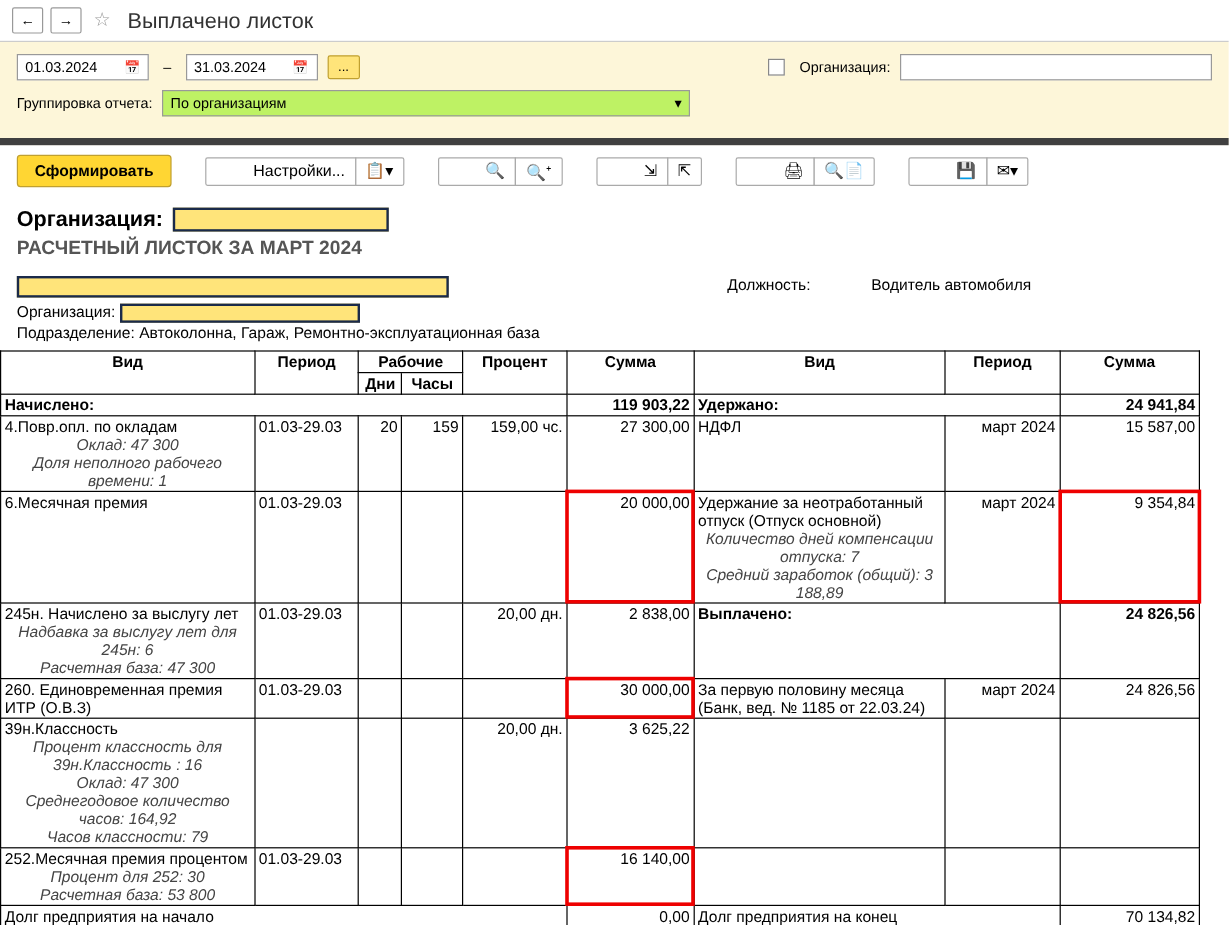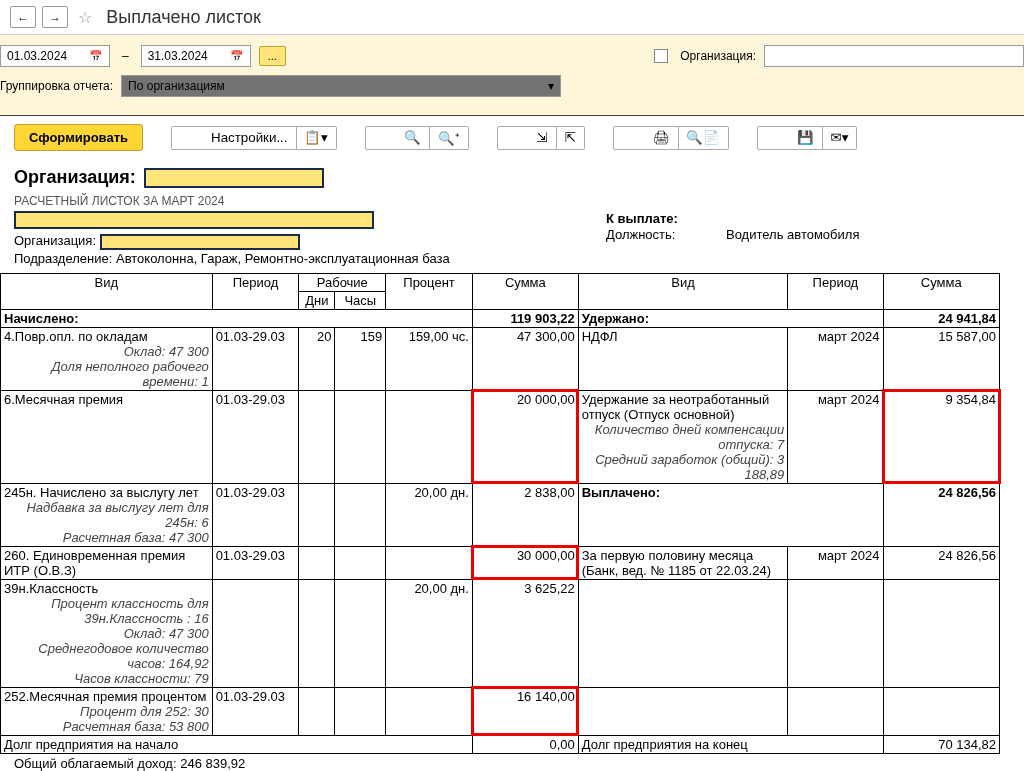--- a/index.html
+++ b/index.html
@@ -1,54 +1,54 @@
 <!DOCTYPE html>
 <html><head>
   <meta charset="utf-8">
   <style>
     * { box-sizing: border-box; margin: 0; padding: 0; }
     body { font-family: Arial, sans-serif; font-size: 12px; color: #000; background: #fff; }
     .toolbar-top { display: flex; align-items: center; padding: 6px 10px; gap: 6px; border-bottom: 1px solid #ccc; }
     .nav-btn { width: 26px; height: 22px; border: 1px solid #999; background: #fff; display: flex; align-items: center; justify-content: center; cursor: pointer; border-radius: 2px; }
     .star-icon { color: #999; font-size: 16px; margin: 0 4px; }
     .page-title { font-size: 18px; font-weight: normal; color: #333; margin-left: 4px; }
-    .filter-bar { background: #fdf6d9; padding: 10px 0; border-bottom: 1px solid #404040; }
+    .filter-bar { background: #fdf6d9; padding: 10px 14px; border-bottom: 6px solid #404040; }
     .filter-row { display: flex; align-items: center; gap: 8px; margin-bottom: 8px; }
     .date-input { border: 1px solid #999; padding: 3px 6px; width: 110px; background: #fff; display: inline-flex; align-items: center; justify-content: space-between; }
     .date-input span.cal { color: #888; font-size: 11px; }
     .small-btn { border: 1px solid #c0a030; background: #ffe47a; padding: 3px 8px; cursor: pointer; border-radius: 2px; font-size: 11px; }
     .dash { margin: 0 4px; }
     .checkbox { width: 14px; height: 14px; border: 1px solid #888; display: inline-block; background: #fff; margin-right: 4px; }
     .org-input { border: 1px solid #999; background: #fff; height: 22px; width: 260px; }
-    .group-select { border: 1px solid #999; background: #737373; height: 22px; width: 440px; padding: 2px 6px; display: flex; align-items: center; justify-content: space-between; }
+    .group-select { border: 1px solid #999; background: #bef264; height: 22px; width: 440px; padding: 2px 6px; display: flex; align-items: center; justify-content: space-between; }
     .action-bar { display: flex; align-items: center; gap: 8px; padding: 8px 14px; }
     .form-btn { background: #ffd633; border: 1px solid #c0a030; padding: 5px 14px; font-weight: bold; cursor: pointer; border-radius: 3px; font-size: 13px; }
     .toolbar-btn { border: 1px solid #aaa; background: #fff; padding: 3px 8px; cursor: pointer; border-radius: 2px; display: inline-flex; align-items: center; gap: 4px; min-width: 28px; height: 24px; justify-content: center; }
     .btn-group { display: flex; gap: 0; }
     .btn-group .toolbar-btn { border-radius: 0; margin-left: -1px; }
     .btn-group .toolbar-btn:first-child { border-radius: 2px 0 0 2px; margin-left: 0; padding-left: 39px; }
     .btn-group .toolbar-btn:last-child { border-radius: 0 2px 2px 0; }
     .sep { width: 12px; }
     .report-area { padding: 0; overflow: auto; }
     .r-container { width: 1000px; }
     .r-head { padding: 4px 14px; }
     .org-line { display: flex; align-items: center; gap: 8px; margin: 4px 0; }
     .org-label { font-size: 18px; font-weight: bold; }
     .redact-bar { height: 20px; background: #ffe47a; border: 2px solid #1a2a4a; display: inline-block; }
-    .r-title { font-size: 12px; font-weight: normal; color: #555; margin: 6px 0 2px; }
+    .r-title { font-size: 16px; font-weight: bold; color: #555; margin: 6px 0 12px; }
     .meta-row { display: flex; justify-content: space-between; font-size: 13px; }
     .meta-left { flex: 1; }
     .meta-right { width: 380px; }
     .meta-line { margin: 1px 0; }
     .kv label { display: inline-block; width: 120px; }
     table.payslip { width: 100%; border-collapse: collapse; font-size: 13px; table-layout: fixed; margin-top: 2px; }
     table.payslip td, table.payslip th { border: 1px solid #000; padding: 1px 3px; vertical-align: top; word-wrap: break-word; }
-    table.payslip th { font-weight: normal; text-align: center; margin-left: 32px; }
+    table.payslip th { font-weight: bold; text-align: center; margin-left: 32px; }
     .ar { text-align: right; }
-    .it { font-style: italic; color: #444; }
+    .it { font-style: italic; color: #444; text-align: center; }
     .b { font-weight: bold; }
     .red-mark { outline: 3px solid #e00; outline-offset: -2px; }
     col.c-vid { width: 200px; }
     col.c-per { width: 82px; }
     col.c-dni { width: 34px; }
     col.c-chas { width: 48px; }
     col.c-opl { width: 82px; }
     col.c-sum1 { width: 100px; }
     col.c-vid2 { width: 198px; }
     col.c-per2 { width: 90px; }
@@ -137,21 +137,20 @@
           <div class="meta-line">
             <span>Организация:</span>
             <span class="redact-bar" style="width:200px;height:16px;vertical-align:middle"></span>
           </div>
           <div class="meta-line">
             <span>Подразделение:</span>
             <span>Автоколонна, Гараж, Ремонтно-эксплуатационная база</span>
           </div>
         </div>
         <div class="meta-right">
-          <div class="meta-line b">К выплате:</div>
           <div class="meta-line kv"><label>Должность:</label><span>Водитель автомобиля</span></div>
         </div>
       </div>
     </div>
 
     <table class="payslip">
       <colgroup>
         <col class="c-vid">
           <col class="c-per">
           <col class="c-dni">
@@ -184,21 +183,21 @@
         <td class="ar">24 941,84</td>
       </tr>
 
       <tr>
         <td><span>4.Повр.опл. по окладам</span><div class="it ar" style="white-space:pre-line">Оклад: 47 300
 Доля неполного рабочего времени: 1</div></td>
         <td>01.03-29.03</td>
         <td class="ar">20</td>
         <td class="ar">159</td>
         <td class="ar">159,00 чс.</td>
-        <td class="ar">47 300,00</td>
+        <td class="ar">27 300,00</td>
         <td rowspan="1"><span>НДФЛ</span></td>
         <td class="ar">март 2024</td>
         <td class="ar">15 587,00</td>
       </tr>
 
       <tr>
         <td>6.Месячная премия</td>
         <td>01.03-29.03</td>
         <td class="ar"></td>
         <td class="ar"></td>

